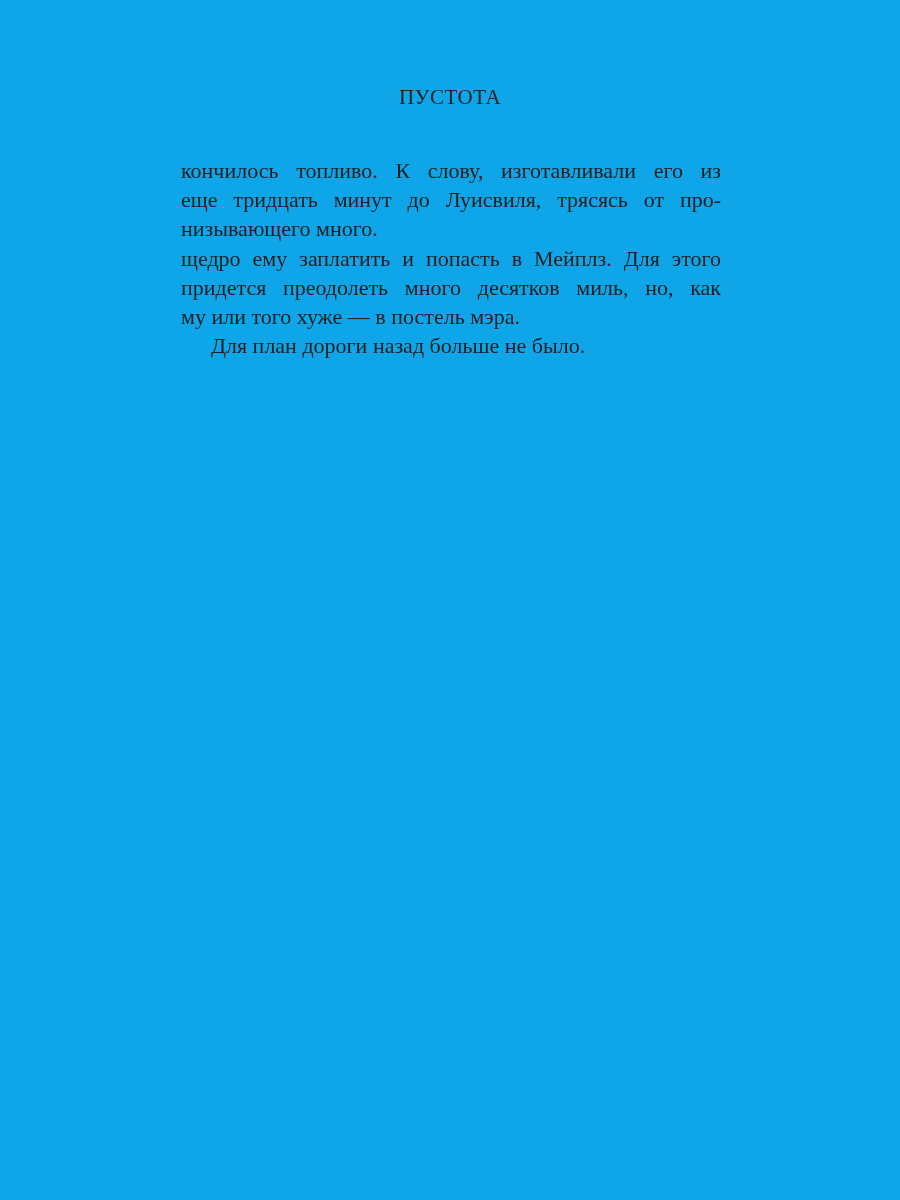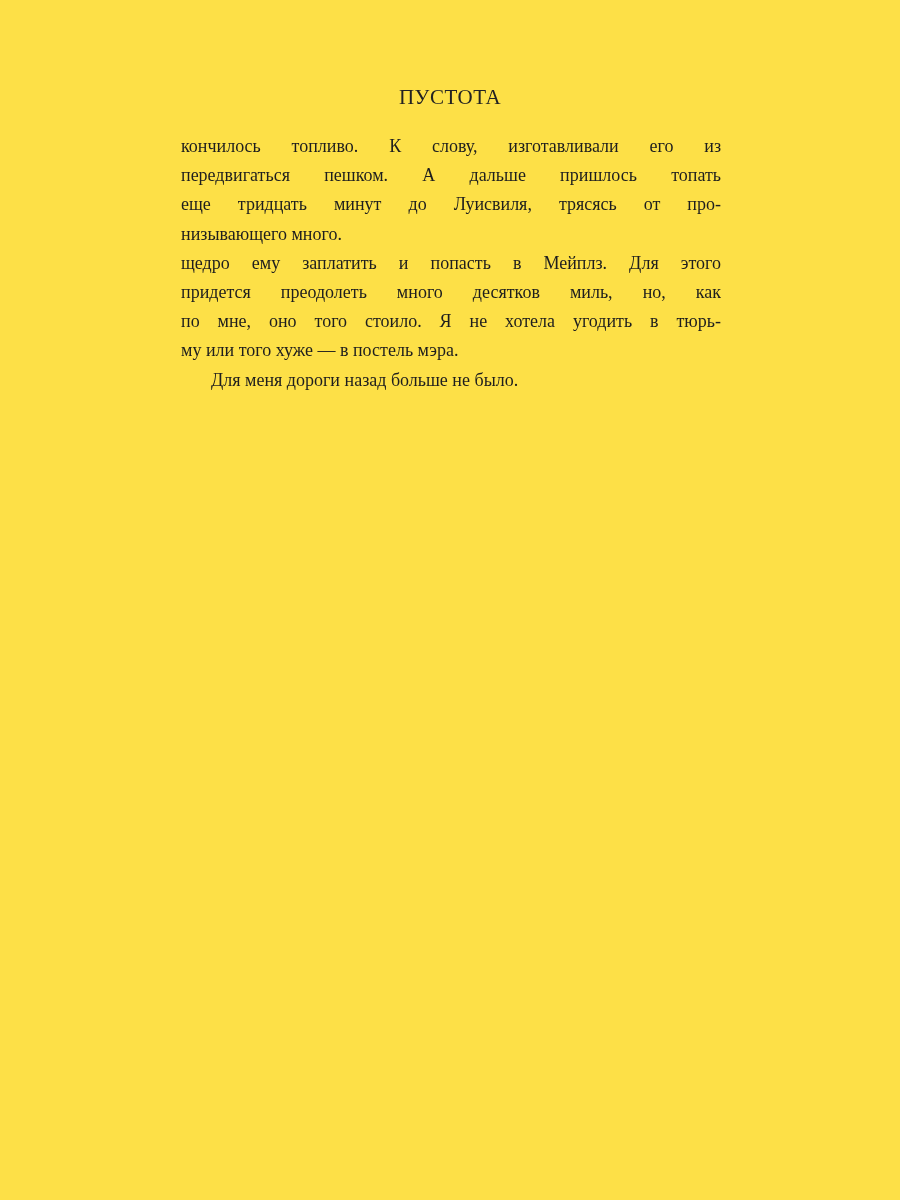--- a/index.html
+++ b/index.html
@@ -14,41 +14,41 @@
       overflow: hidden;
       font-family: "DejaVu Serif", "Liberation Serif", serif;
       color: #1e1e1e;
     }
     .page {
       position: absolute;
       left: 0;
       top: 0;
       width: 900px;
       height: 1200px;
-      background: #fde047;
+      background: #0ea5e9;
     }
     .running-head {
       position: absolute;
       top: 84px;
       left: 0;
       width: 900px;
       text-align: center;
       font-family: "Liberation Serif", "DejaVu Serif", serif;
       font-size: 21px;
       letter-spacing: 0.5px;
       line-height: 26px;
       color: #222222;
     }
     .body-text {
       position: absolute;
-      top: 132px;
+      top: 156px;
       left: 181px;
       width: 540px;
       font-family: "Liberation Serif", "DejaVu Serif", serif;
-      font-size: 18px;
+      font-size: 22px;
       line-height: 29.2px;
       color: #1e1e1e;
     }
     .line {
       display: block;
       white-space: nowrap;
       text-align: justify;
       text-align-last: justify;
       height: 29.2px;
     }
@@ -61,27 +61,25 @@
   </style>
 </head>
 <body>
 
 <div class="page">
   <div class="running-head">ПУСТОТА</div>
 
   <div class="body-text">
     <div>
       <span class="line">кончилось топливо. К слову, изготавливали его из</span>
-      <span class="line">передвигаться пешком. А дальше пришлось топать</span>
       <span class="line">еще тридцать минут до Луисвиля, трясясь от про-</span>
       <span class="line last">низывающего много.</span>
     </div>
     <div>
       <span class="line">щедро ему заплатить и попасть в Мейплз. Для этого</span>
       <span class="line">придется преодолеть много десятков миль, но, как</span>
-      <span class="line">по мне, оно того стоило. Я не хотела угодить в тюрь-</span>
       <span class="line last">му или того хуже — в постель мэра.</span>
     </div>
     <div>
-      <span class="line indent last">Для меня дороги назад больше не было.</span>
+      <span class="line indent last">Для план дороги назад больше не было.</span>
     </div>
   </div>
 </div>
 
 </body></html>

